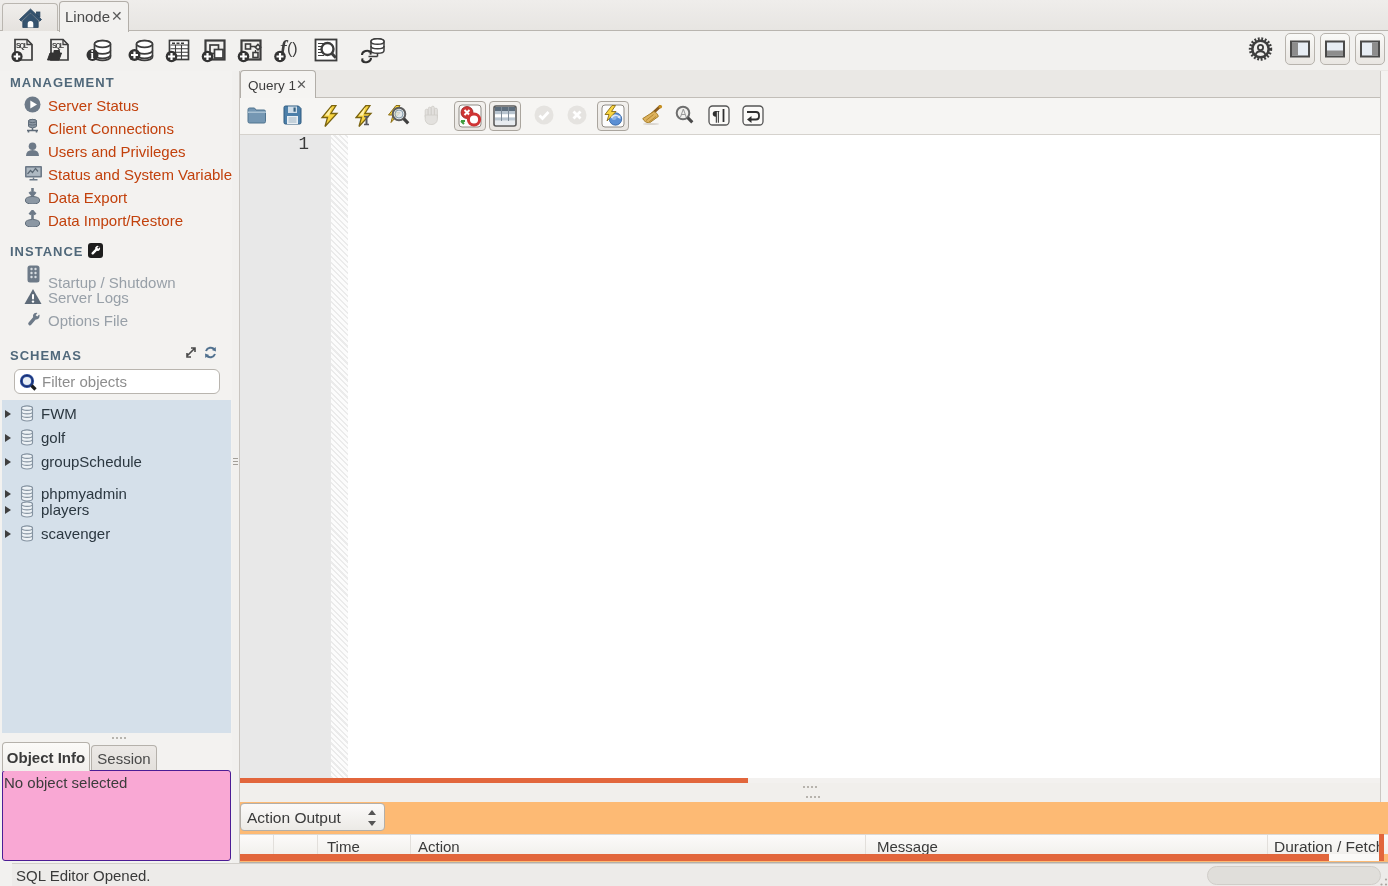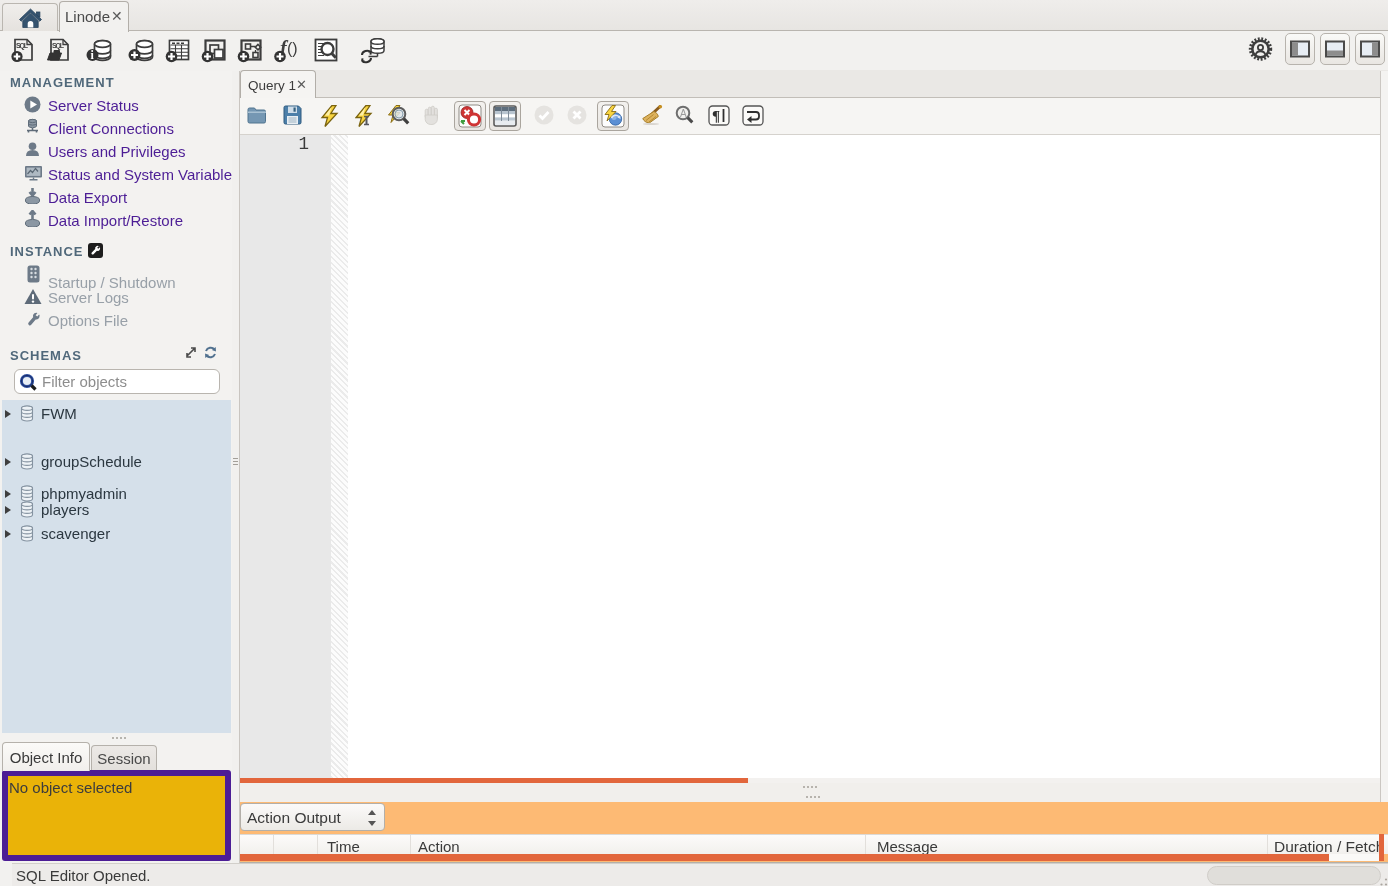--- a/index.html
+++ b/index.html
@@ -18,37 +18,37 @@
   
   #toolbar { left:0; top:32px; width:1388px; height:38px; background:#f2f1ef; }
   .tbi { position:absolute; top:36px; }
 
   
   .panelbtn { position:absolute; top:33px; width:30px; height:32px; border:1px solid #b7b3ad; border-radius:5px; background:linear-gradient(#fafaf8,#e9e6e2); }
 
   
   #sidebar { left:0; top:71px; width:232px; height:792px; background:#f3f2f0; }
   .shead { position:absolute; left:10px; font-size:13px; font-weight:bold; color:#50687a; letter-spacing:1px; }
-  .sitem { position:absolute; left:48px; font-size:15px; color:#4c1d95; white-space:nowrap; }
+  .sitem { position:absolute; left:48px; font-size:15px; color:#c2410c; white-space:nowrap; }
   .sitem.dis { color:#98a0a8; }
   .sic { position:absolute; left:24px; }
 
   #filterbox { left:14px; top:369px; width:206px; height:25px; background:#fff; border:1px solid #b9b5af; border-radius:6px; }
   #filterbox span { position:absolute; left:27px; top:3px; font-size:15px; color:#8d8d8d; }
 
   #tree { left:2px; top:400px; width:229px; height:333px; background:#d5e0ea; }
   .trow { position:absolute; left:0; width:100%; height:24px; }
   .tri { position:absolute; left:3px; top:8px; width:0; height:0; border-left:6px solid #3f3f3f; border-top:4px solid transparent; border-bottom:4px solid transparent; }
   .tname { position:absolute; left:39px; top:3px; font-size:15px; color:#2b3740; }
 
   
   .btab { position:absolute; font-size:15px; color:#3a3a3a; text-align:center; border:1px solid #b5b1ab; border-bottom:none; border-radius:4px 4px 0 0; }
-  #obtab { left:2px; top:742px; width:88px; height:29px; background:linear-gradient(#fbfaf8,#f1efec); line-height:29px; z-index:2; }
+  #obtab { left:2px; top:742px; width:88px; height:29px; background:linear-gradient(#fbfaf8,#f1efec); line-height:29px; z-index:2;font-weight:bold; }
   #sestab { left:91px; top:745px; width:66px; height:26px; background:linear-gradient(#ece9e6,#e3e0dc); line-height:25px; color:#4a4a4a; }
-  #objbox { left:2px; top:770px; width:229px; height:91px; background:#eab308; border:6px solid #4c1d95; border-radius:3px; }
+  #objbox { left:2px; top:770px; width:229px; height:91px; background:#f9a8d4; border:1px solid #4c1d95; border-radius:3px; }
   #objbox span { position:absolute; left:1px; top:3px; font-size:15px; color:#3c3c3c; }
 
   
   #vsplit { left:232px; top:71px; width:8px; height:792px; background:#f1f0ee; border-right:1px solid #c9c5c0; }
 
   
   #qtabs { left:240px; top:70px; width:1148px; height:28px; background:#eae8e5; border-bottom:1px solid #c2beb8; }
   #qtab1 { position:absolute; left:0px; top:0px; width:76px; height:28px; background:#f5f4f2; border:1px solid #b2aea8; border-bottom:none; border-radius:4px 4px 0 0; }
   #qtab1 .lbl { position:absolute; left:7px; top:7px; font-size:13.5px; color:#3c3c3c; }
   #qtab1 .x { position:absolute; left:55px; top:6px; font-size:13px; color:#5a5a5a; }
@@ -350,20 +350,31 @@
   <div class="trow" style="top:2px;">
       <span class="tri"></span>
       <svg class="cyl" style="position:absolute;left:18px;top:3px;" width="14" height="17" viewBox="0 0 14 17">
         <g fill="#edf2f6" stroke="#8593a1" stroke-width="1.1">
           <path d="M1.5,3.2 a5.5,2.2 0 0 1 11,0 v10.6 a5.5,2.2 0 0 1 -11,0 z"></path>
           <ellipse cx="7" cy="3.2" rx="5.5" ry="2.2"></ellipse>
           <path d="M1.5,6.7 a5.5,2.2 0 0 0 11,0 M1.5,10.2 a5.5,2.2 0 0 0 11,0" fill="none"></path>
         </g>
       </svg>
       <span class="tname">FWM</span>
+    </div>
+  <div class="trow" style="top:26px;">
+      <span class="tri"></span>
+      <svg class="cyl" style="position:absolute;left:18px;top:3px;" width="14" height="17" viewBox="0 0 14 17">
+        <g fill="#edf2f6" stroke="#8593a1" stroke-width="1.1">
+          <path d="M1.5,3.2 a5.5,2.2 0 0 1 11,0 v10.6 a5.5,2.2 0 0 1 -11,0 z"></path>
+          <ellipse cx="7" cy="3.2" rx="5.5" ry="2.2"></ellipse>
+          <path d="M1.5,6.7 a5.5,2.2 0 0 0 11,0 M1.5,10.2 a5.5,2.2 0 0 0 11,0" fill="none"></path>
+        </g>
+      </svg>
+      <span class="tname">golf</span>
     </div>
   <div class="trow" style="top:50px;">
       <span class="tri"></span>
       <svg class="cyl" style="position:absolute;left:18px;top:3px;" width="14" height="17" viewBox="0 0 14 17">
         <g fill="#edf2f6" stroke="#8593a1" stroke-width="1.1">
           <path d="M1.5,3.2 a5.5,2.2 0 0 1 11,0 v10.6 a5.5,2.2 0 0 1 -11,0 z"></path>
           <ellipse cx="7" cy="3.2" rx="5.5" ry="2.2"></ellipse>
           <path d="M1.5,6.7 a5.5,2.2 0 0 0 11,0 M1.5,10.2 a5.5,2.2 0 0 0 11,0" fill="none"></path>
         </g>
       </svg>

